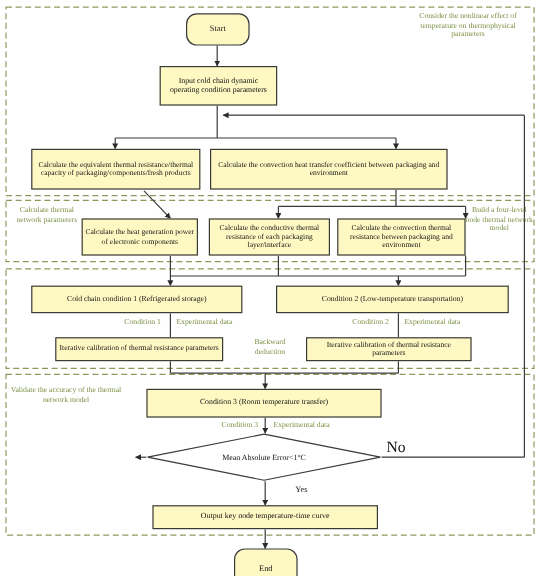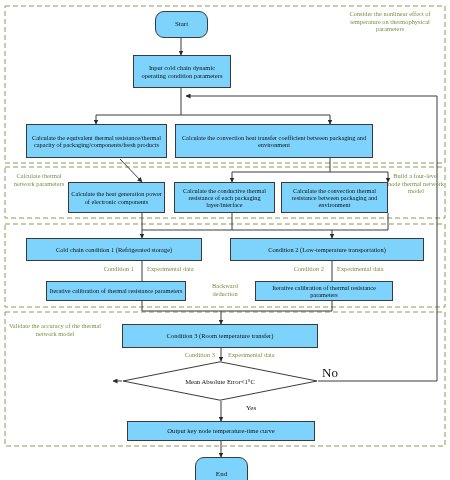--- a/index.html
+++ b/index.html
@@ -5,21 +5,21 @@
   html,body{margin:0;padding:0;background:#ffffff;}
   #root{
     position:relative;width:450px;height:480px;overflow:hidden;
     background:#ffffff;
     font-family:"Liberation Serif","DejaVu Serif",serif;
     color:#1a1a1a;
   }
   #svg-layer{position:absolute;left:0;top:0;width:450px;height:480px;}
   .node{
     position:absolute;box-sizing:border-box;
-    border:1px solid #3a3a3a;background:#7dd3fc;
+    border:1px solid #3a3a3a;background:#fef9c3;
     display:flex;align-items:center;justify-content:center;
     text-align:center;line-height:1.15;
     color:#111111;
     padding:1px 2px;
   }
   .terminator{border-radius:9px;}
   .ann{
     position:absolute;box-sizing:border-box;
     color:#7b9044;text-align:center;line-height:1.18;
     background:transparent;

